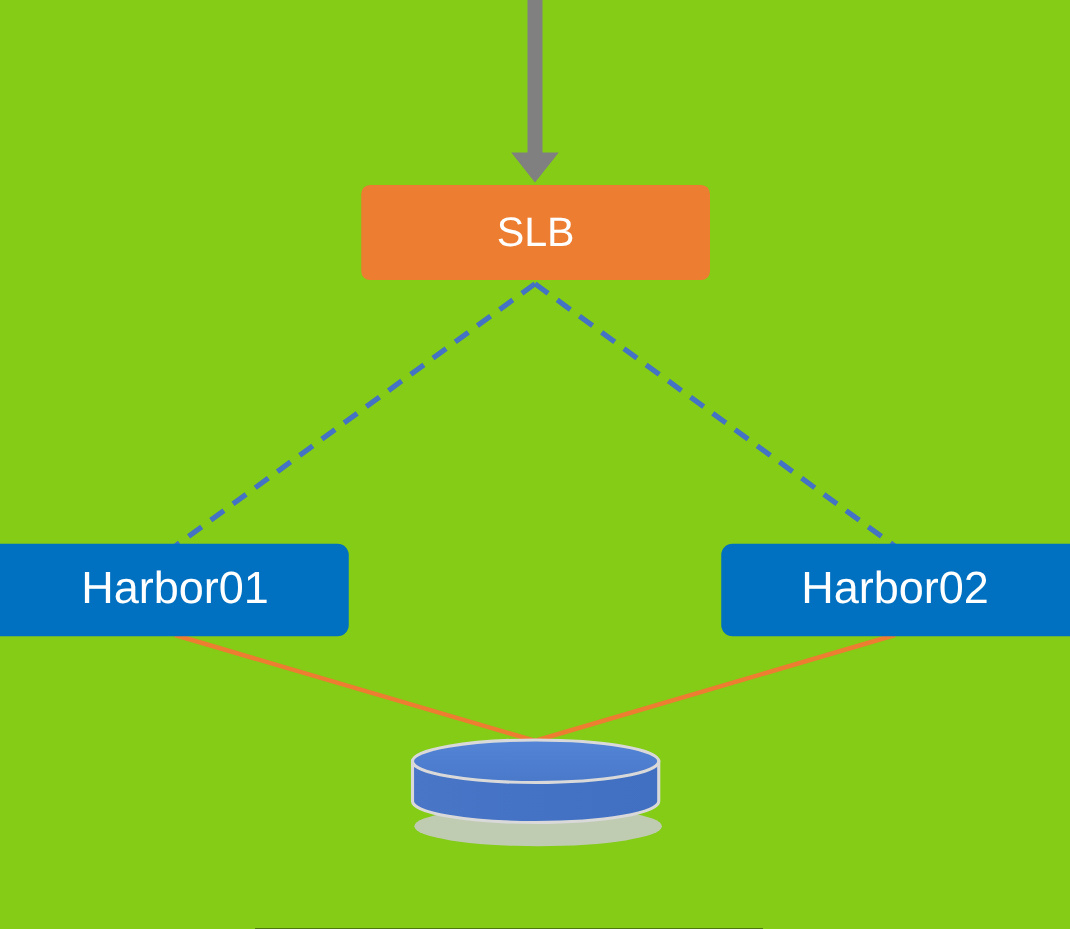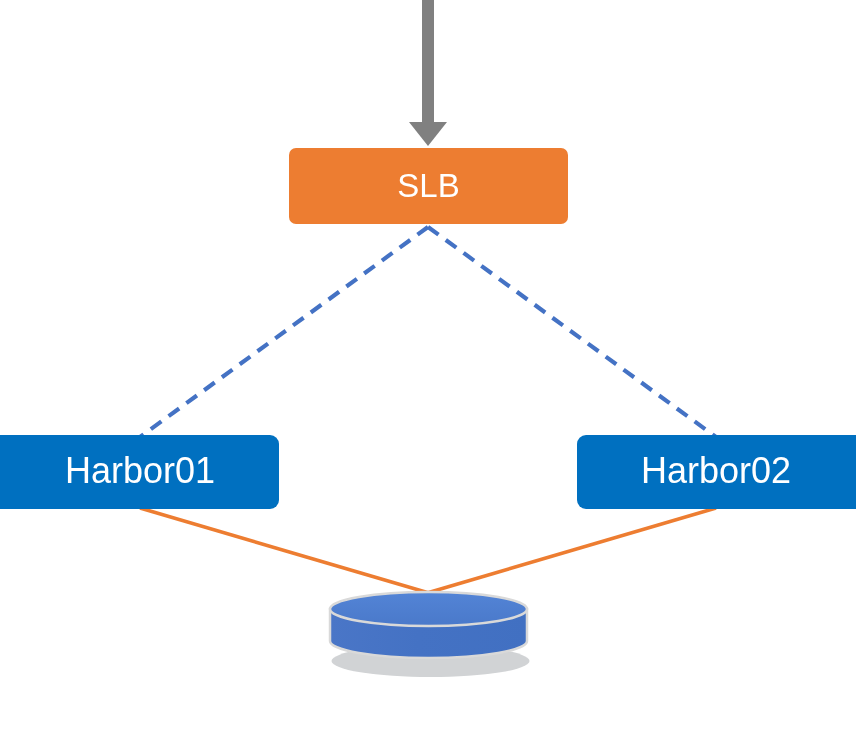--- a/index.html
+++ b/index.html
@@ -4,21 +4,21 @@
 <style>
   html, body {
     margin: 0;
     padding: 0;
     background: #000000;
   }
   #canvas {
     position: relative;
     width: 856px;
     height: 743px;
-    background: #ffffff;
+    background: #84cc16;
     overflow: hidden;
     font-family: "Liberation Sans", sans-serif;
   }
   #diagram-svg {
     position: absolute;
     left: 0;
     top: 0;
     width: 856px;
     height: 743px;
   }

